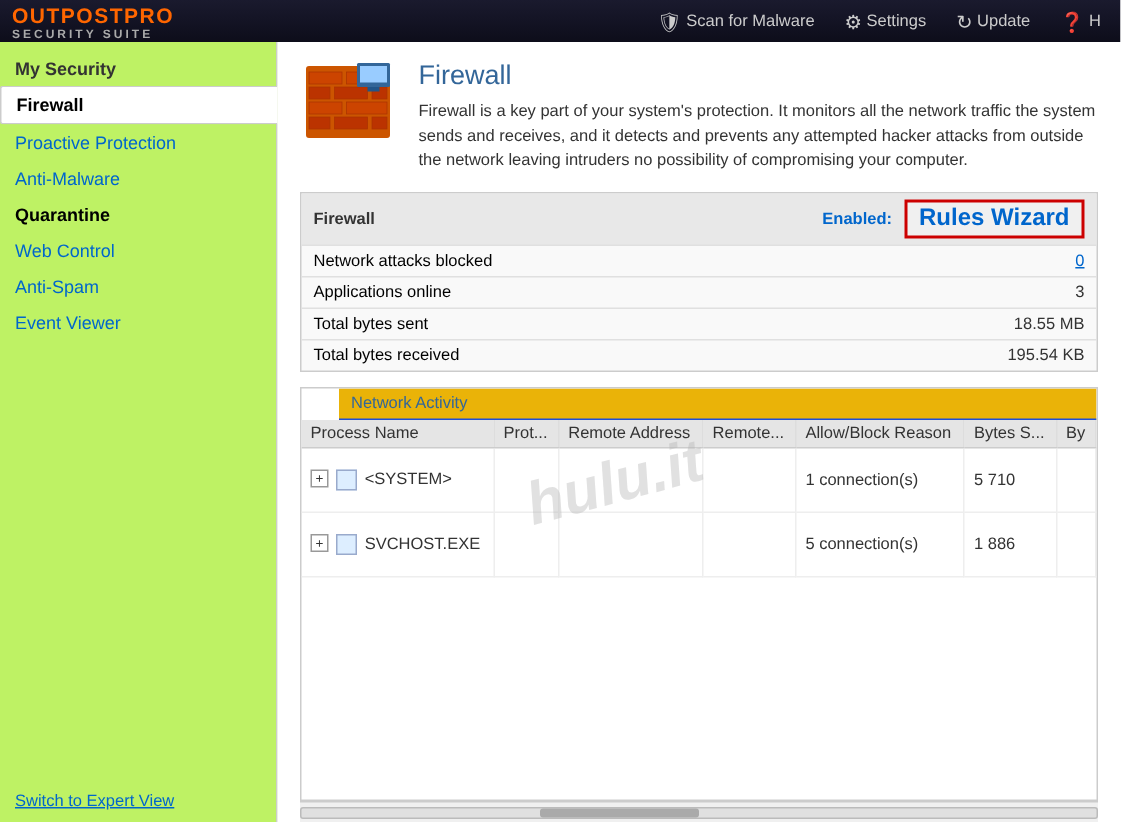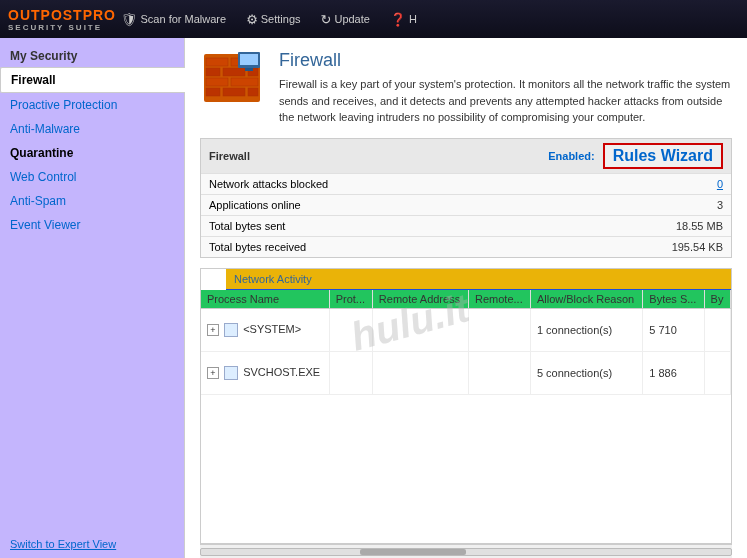--- a/index.html
+++ b/index.html
@@ -1,23 +1,24 @@
 <!DOCTYPE html>
 <html><head>
   <meta charset="utf-8">
   <style>
     * { margin: 0; padding: 0; box-sizing: border-box; }
     body { width: 747px; height: 558px; font-family: Arial, sans-serif; font-size: 12px; overflow: hidden; background: #fff; }
 
     
     #header {
       background: linear-gradient(to bottom, #1a1a2e, #0d0d1a);
-      height: 38px;
-      display: flex;
-      align-items: center;
+      height: 28px;
+      display: flex;
+      align-items: center;
+      justify-content: space-between;
       padding: 0 8px;
     }
     #logo-area {
       display: flex;
       align-items: center;
     }
     #logo-text {
       color: #fff;
       font-size: 14px;
       font-weight: bold;
@@ -49,21 +50,21 @@
 
     
     #main {
       display: flex;
       height: 520px;
     }
 
     
     #sidebar {
       width: 185px;
-      background: #c4b5fd;
+      background: #bef264;
       border-right: 1px solid #ccc;
       padding-top: 5px;
       display: flex;
       flex-direction: column;
     }
     .sidebar-section-title {
       color: #333;
       font-size: 12px;
       font-weight: bold;
       padding: 6px 10px 4px 10px;
@@ -180,21 +181,21 @@
       border-bottom: 1px solid #1d4ed8;
       font-weight: normal;
       margin-left: 25px;
     }
     #na-table {
       width: 100%;
       border-collapse: collapse;
       font-size: 11px;
     }
     #na-table th {
-      background: #22c55e;
+      background: #e5e5e5;
       border-bottom: 1px solid #ccc;
       border-right: 1px solid #ddd;
       padding: 3px 6px;
       text-align: left;
       font-weight: normal;
       color: #333;
       white-space: nowrap;
     }
     #na-table td {
       padding: 14px 6px;

